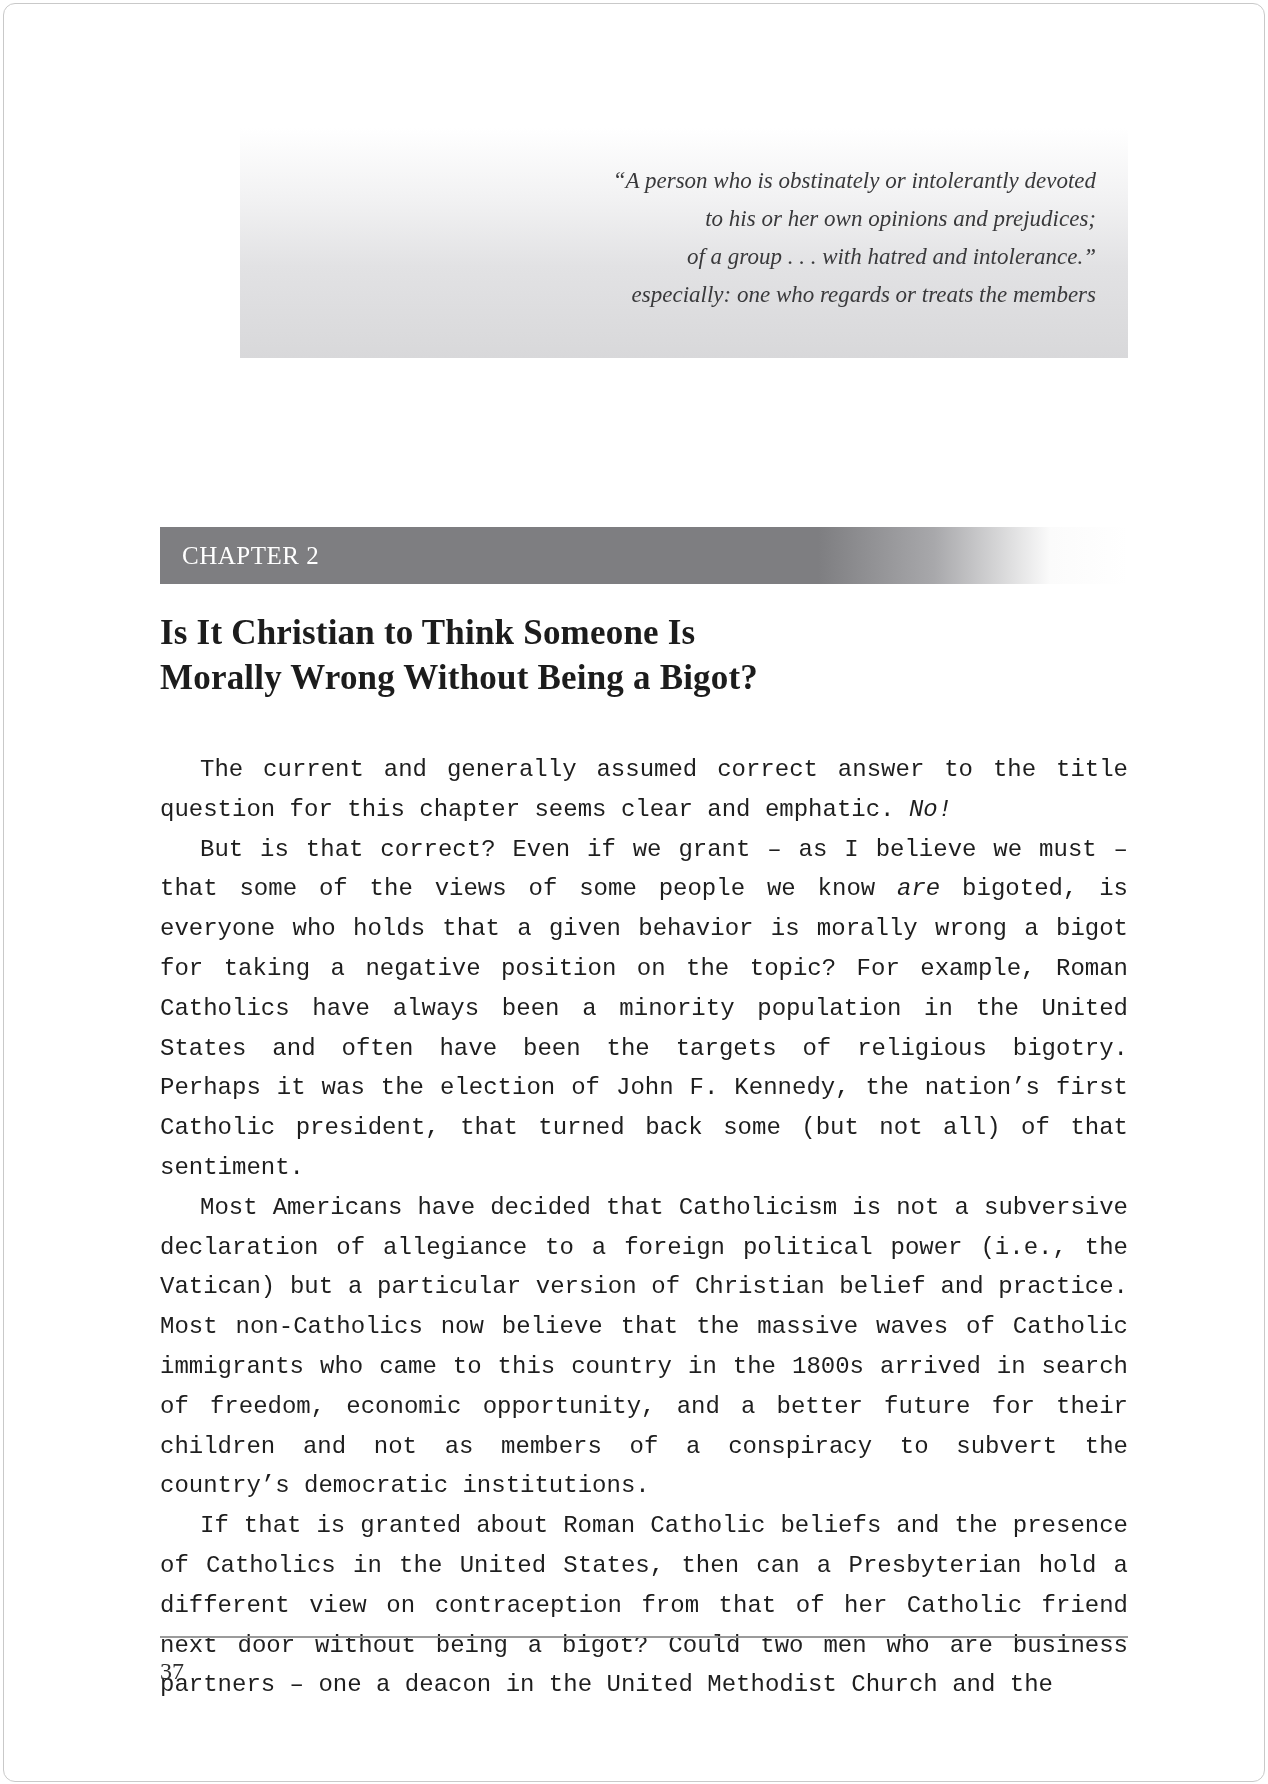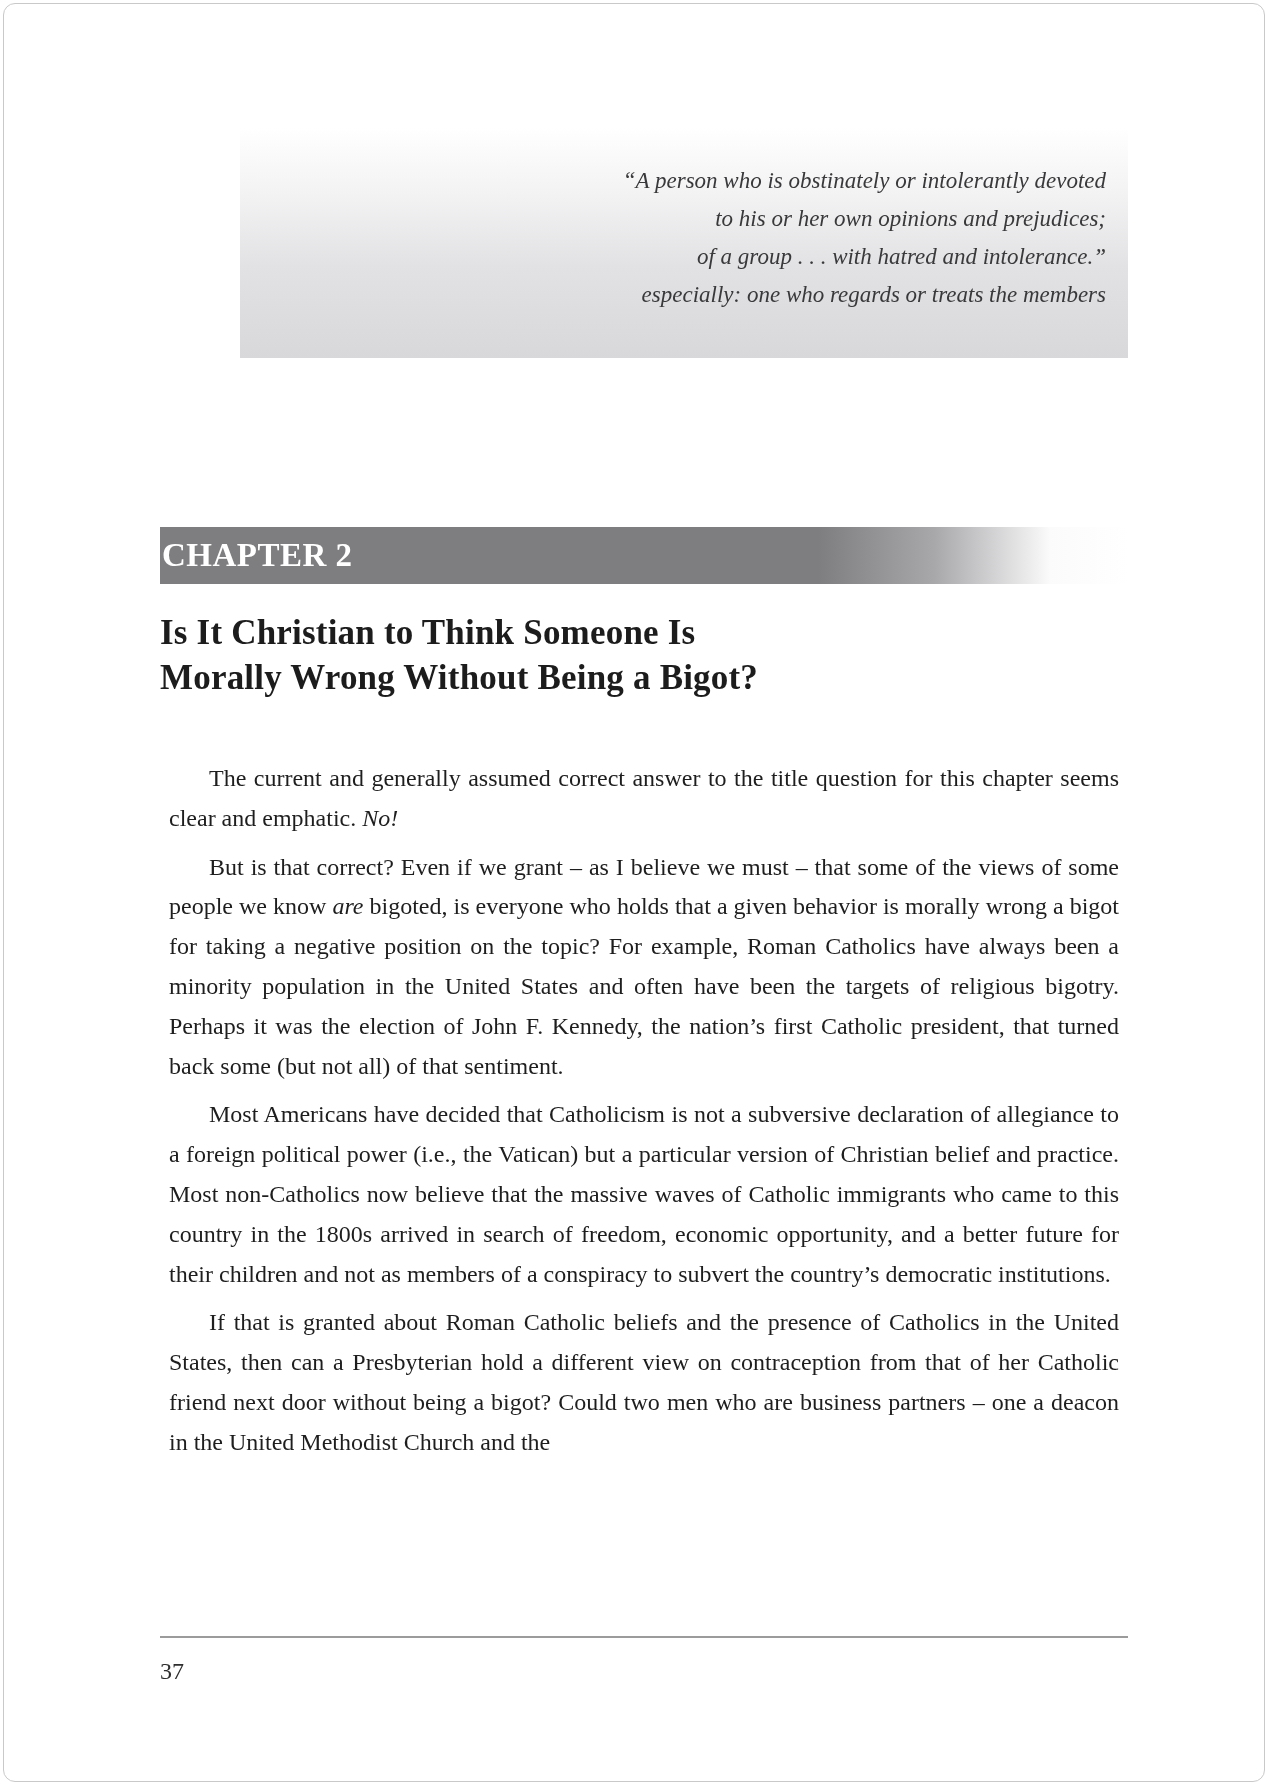--- a/index.html
+++ b/index.html
@@ -25,21 +25,21 @@
   }
   
   .epigraph {
     position: absolute;
     left: 240px;
     top: 128px;
     width: 888px;
     height: 230px;
     background: linear-gradient(180deg, #ffffff 0%, #f2f2f3 30%, #e2e2e4 60%, #d8d8da 100%);
     box-sizing: border-box;
-    padding: 34px 22px 0 0;
+    padding: 34px 32px 0 0;
     text-align: right;
   }
   .epigraph-line {
     font-style: italic;
     font-size: 23px;
     line-height: 38px;
     color: #39393b;
     white-space: nowrap;
   }
   .epigraph-attribution {
@@ -55,24 +55,24 @@
     left: 160px;
     top: 527px;
     width: 968px;
     height: 57px;
     background: linear-gradient(to right,
       #7e7e81 0%, #7e7e81 68%,
       #a8a8ab 80%, #fbfbfb 92%, #ffffff 100%);
   }
   .chapter-banner-label {
     color: #ffffff;
-    font-weight: bold;
-    font-size: 33px;
+    font-weight: normal;
+    font-size: 25px;
     line-height: 57px;
-    padding-left: 2px;
+    padding-left: 22px;
     letter-spacing: 0.5px;
   }
   
   .chapter-title {
     position: absolute;
     left: 160px;
     top: 610px;
     width: 968px;
     font-weight: bold;
     font-size: 35px;
@@ -85,22 +85,23 @@
     position: absolute;
     left: 160px;
     top: 750px;
     width: 968px;
     font-size: 24px;
     line-height: 39.8px;
     text-align: justify;
     color: #1e1e1e;
   }
   .body-text p {
-    margin: 9px;
+    margin: 0;
     text-indent: 40px;
+    font-family: Liberation Mono, monospace;
   }
   
   .footer-rule {
     position: absolute;
     left: 160px;
     top: 1636px;
     width: 968px;
     border-top: 2px solid #9b9b9b;
   }
   .page-number {

